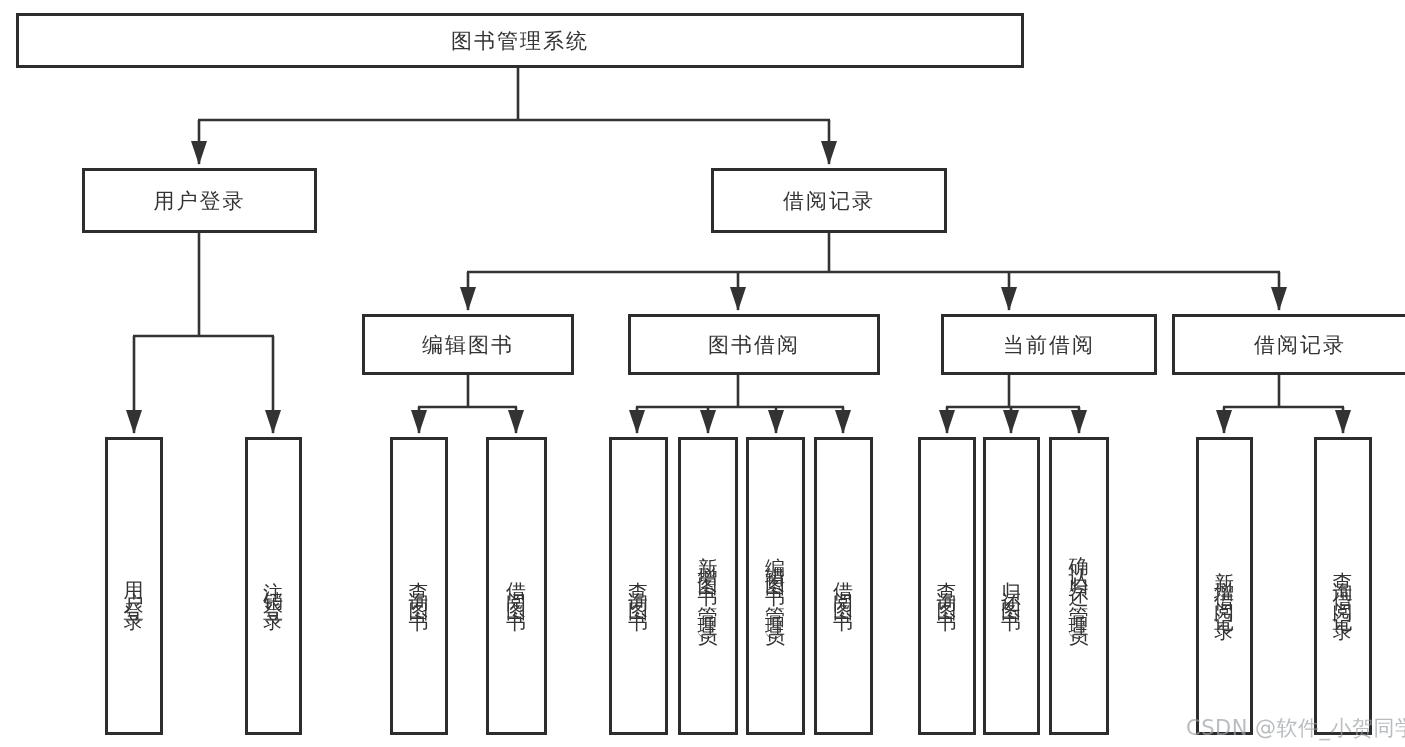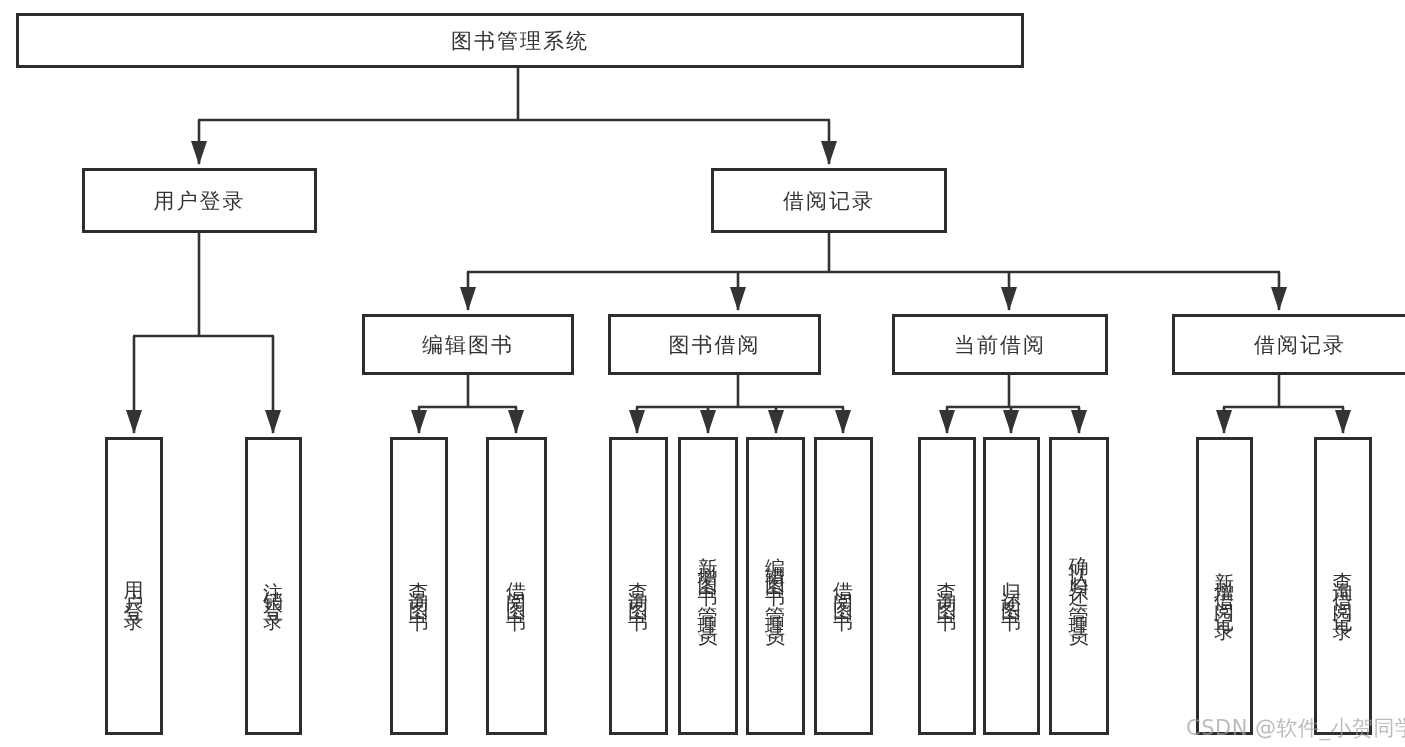--- a/index.html
+++ b/index.html
@@ -84,24 +84,24 @@
   <div class="node" style="left:82px;top:168px;width:235px;height:65px">
     <span class="hlabel">用户登录</span>
   </div>
   <div class="node" style="left:711px;top:168px;width:236px;height:65px">
     <span class="hlabel">借阅记录</span>
   </div>
 
   <div class="node" style="left:362px;top:314px;width:212px;height:61px">
     <span class="hlabel">编辑图书</span>
   </div>
-  <div class="node" style="left:608px;top:314px;width:213px;height:61px">
+  <div class="node" style="left:628px;top:314px;width:252px;height:61px">
     <span class="hlabel">图书借阅</span>
   </div>
-  <div class="node" style="left:892px;top:314px;width:216px;height:61px">
+  <div class="node" style="left:941px;top:314px;width:216px;height:61px">
     <span class="hlabel">当前借阅</span>
   </div>
   <div class="node" style="left:1172px;top:314px;width:256px;height:61px">
     <span class="hlabel">借阅记录</span>
   </div>
 
   <div class="node" style="left:105px;top:437px;width:58px;height:298px">
     <span class="vlabel">用户登录</span>
   </div>
   <div class="node" style="left:245px;top:437px;width:57px;height:298px">

